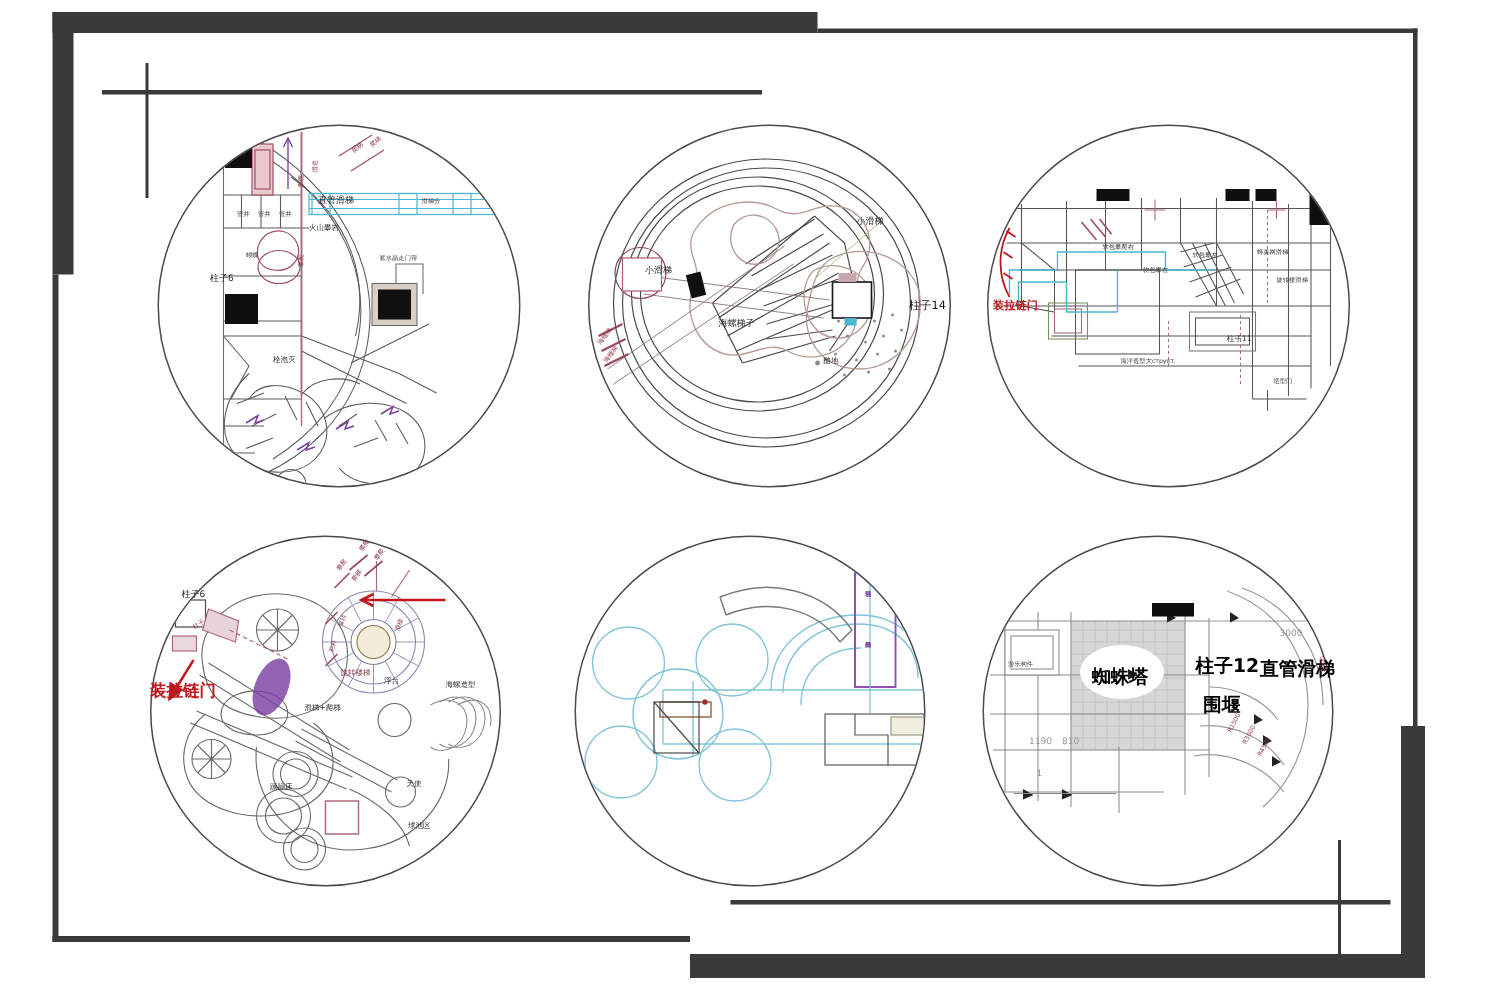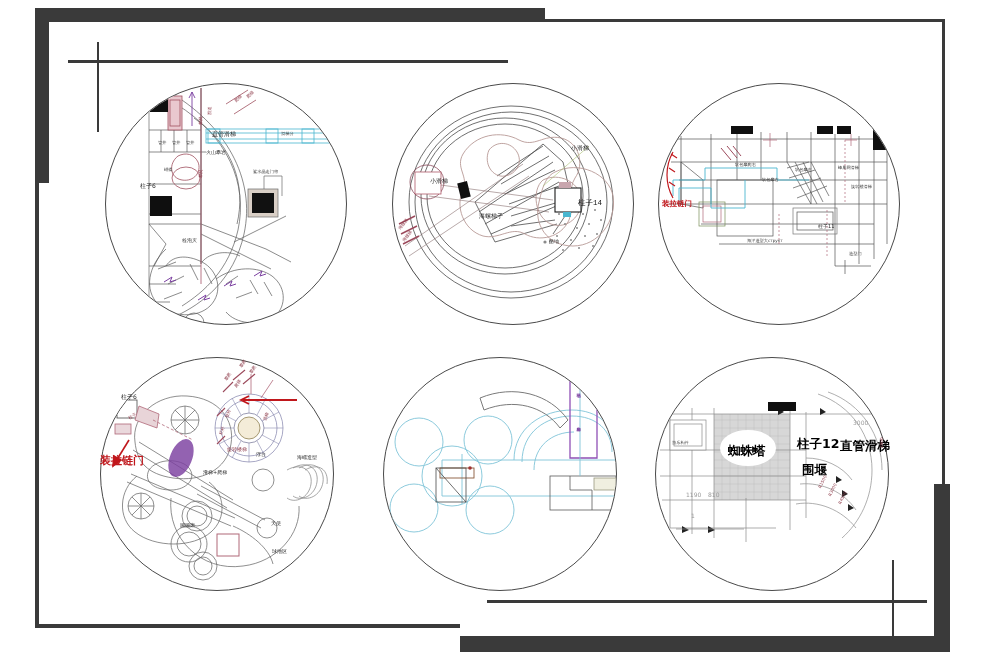--- a/index.html
+++ b/index.html
@@ -525,21 +525,21 @@
       <div class="lbl tiny" style="left: 172px; top: 141px;">管井</div>
       <div class="lbl tiny" style="left: 186px; top: 141px;">管井</div>
       <div class="lbl tiny maroon rot" style="left: 234px; top: 100px; transform: rotate(-42deg);">爬梯</div>
       <div class="lbl tiny maroon rot" style="left: 246px; top: 96px; transform: rotate(-42deg);">爬梯</div>
       <div class="lbl tiny maroon rot" style="left: 199px; top: 125px; transform: rotate(-90deg);">攀爬</div>
       <div class="lbl tiny maroon rot" style="left: 199px; top: 178px; transform: rotate(-90deg);">攀爬</div>
       <div class="lbl tiny maroon rot" style="left: 208px; top: 115px; transform: rotate(-90deg);">滑道</div>
       <div class="lbl sm" style="left: 571px; top: 145px;">小滑梯</div>
       <div class="lbl sm" style="left: 430px; top: 178px;">小滑梯</div>
       <div class="lbl sm" style="left: 479px; top: 213px;">海螺梯子</div>
-      <div class="lbl md" style="left: 578px; top: 200px; font-family: Liberation Mono, monospace;">柱子14</div>
+      <div class="lbl md" style="left: 606px; top: 200px;">柱子14</div>
       <div class="lbl xs" style="left: 549px; top: 239px;">酪地</div>
       <div class="lbl tiny maroon rot" style="left: 398px; top: 228px; transform: rotate(-52deg);">海螺梯</div>
       <div class="lbl tiny maroon rot" style="left: 402px; top: 240px; transform: rotate(-52deg);">海螺梯</div>
       <div class="lbl md red" style="left: 662px; top: 200px;">装拉链门</div>
       <div class="lbl tiny" style="left: 735px; top: 163px;">软包攀爬右</div>
       <div class="lbl tiny" style="left: 762px; top: 178px;">软包攀右</div>
       <div class="lbl tiny" style="left: 795px; top: 168px;">软包攀左</div>
       <div class="lbl tiny" style="left: 747px; top: 239px;">海洋造型大структ</div>
       <div class="lbl xs" style="left: 818px; top: 224px;">柱子11</div>
       <div class="lbl tiny" style="left: 849px; top: 252px;">造型门</div>

